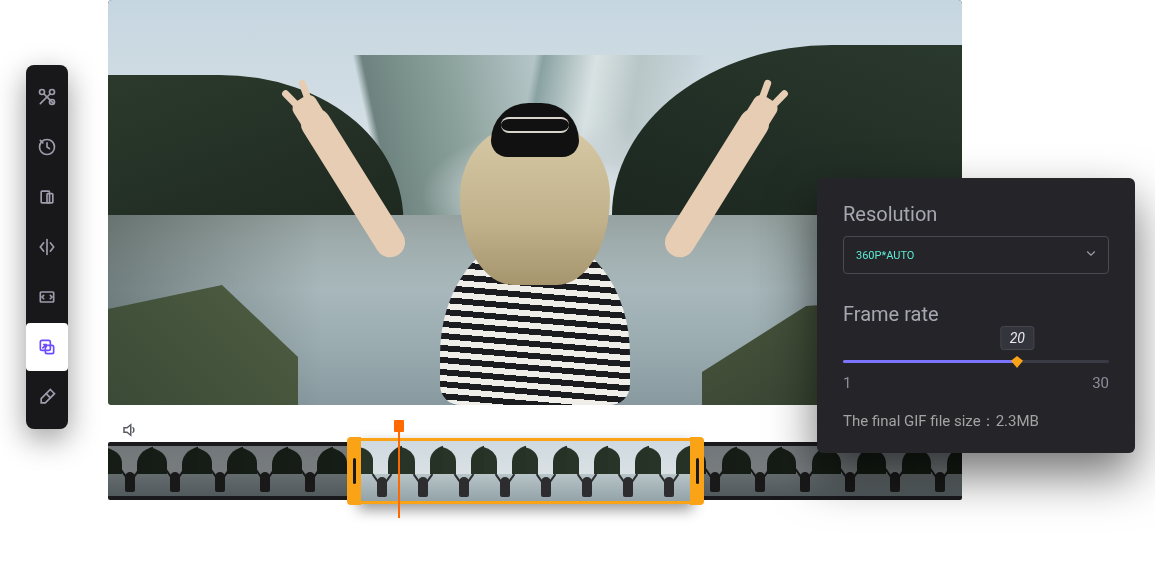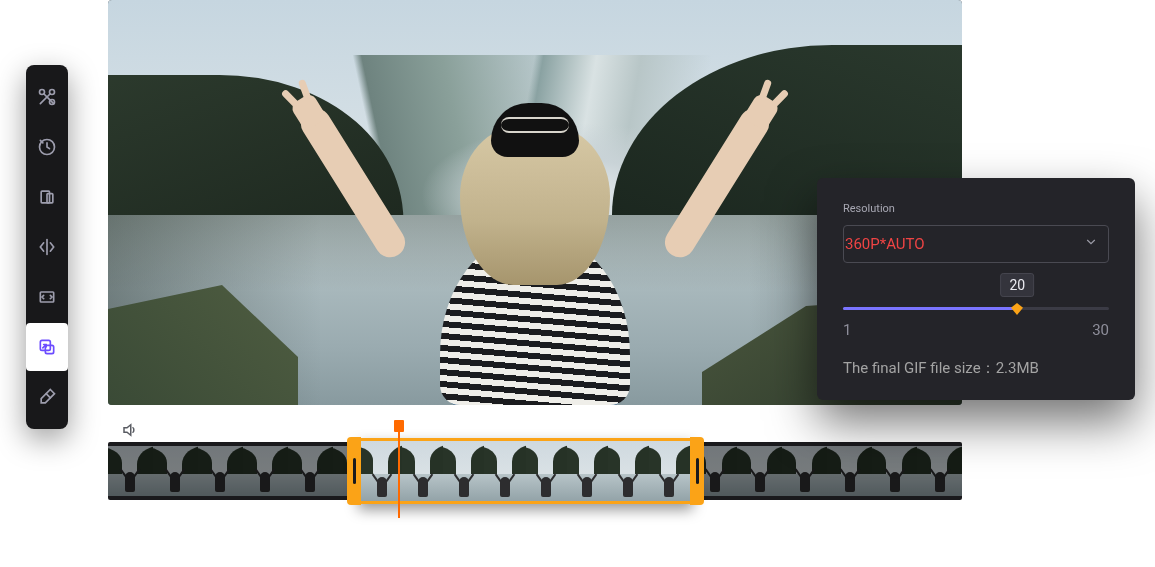--- a/index.html
+++ b/index.html
@@ -236,29 +236,29 @@
     position:absolute;
     right:20px; top:178px;
     width:318px;
     background:#242429;
     border-radius:6px;
     padding:24px 26px 22px;
     color:#b6b6bf;
     font-size:15px;
     box-shadow: 0 22px 48px rgba(0,0,0,0.55);
   }
-  .panel-label{ color:#a7a7b2; font-size:11px; margin-bottom:10px;}
+  .panel-label{ color:#a7a7b2; font-size:20px; margin-bottom:10px;}
   .select {
     position:relative;
     height:38px;
     border:1px solid #4a4a52;
     border-radius:4px;
     display:flex; align-items:center;
-    padding:0 1px;
-    color:#ef4444; font-size:15px;
+    padding:0 12px;
+    color:#5eead4; font-size:11px;
     cursor:pointer;
     background:#242429;
   }
   .select .chev{
     position:absolute; right:10px; top:50%; transform:translateY(-50%);
     color:#9b9ba6;
   }
   .select .chev svg{width:14px;height:14px;}
   .group2{ margin-top:28px;}
   .slider-wrap{ position:relative; height:36px; margin-top:18px;}
@@ -691,22 +691,23 @@
   <div class="select">
     <span>360P*AUTO</span>
     <span class="chev">
       <svg viewBox="0 0 24 24" fill="none" stroke="currentColor" stroke-width="2" stroke-linecap="round">
           <polyline points="6 9 12 15 18 9"></polyline>
         </svg>
     </span>
   </div>
 
   <div class="group2">
+    <div class="panel-label">Frame rate</div>
     <div class="slider-wrap">
-      <div class="slider-bubble" style="left: 65.5172%;">20</div>
+      <div class="slider-bubble" style="left: 65.5172%; font-style: italic;">20</div>
       <div class="slider-track"></div>
       <div class="slider-fill" style="width: 65.5172%;"></div>
       <div class="slider-thumb" style="left: 65.5172%;">
         <svg viewBox="0 0 24 24">
             <path d="M12 3l9 7-9 11L3 10z" fill="#fba317"></path>
           </svg>
       </div>
       <div class="slider-min">1</div>
       <div class="slider-max">30</div>
     </div>

